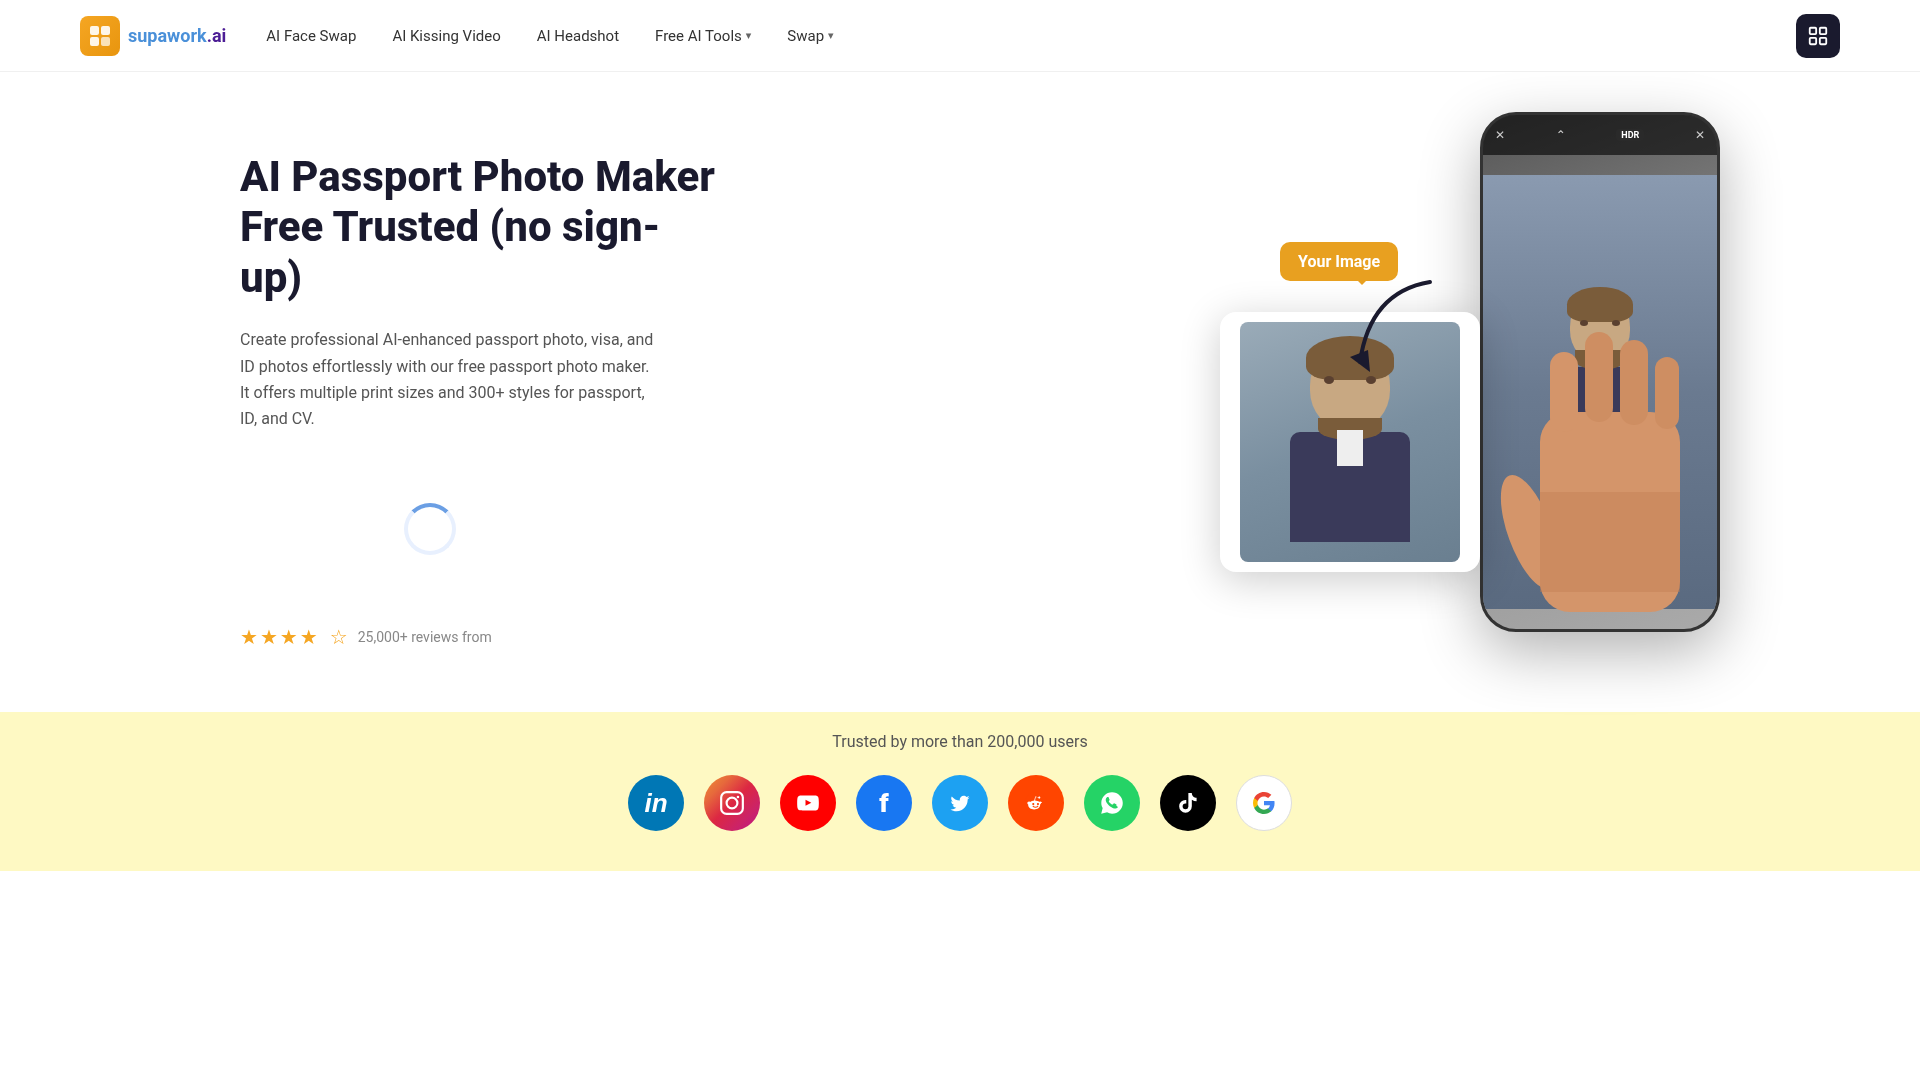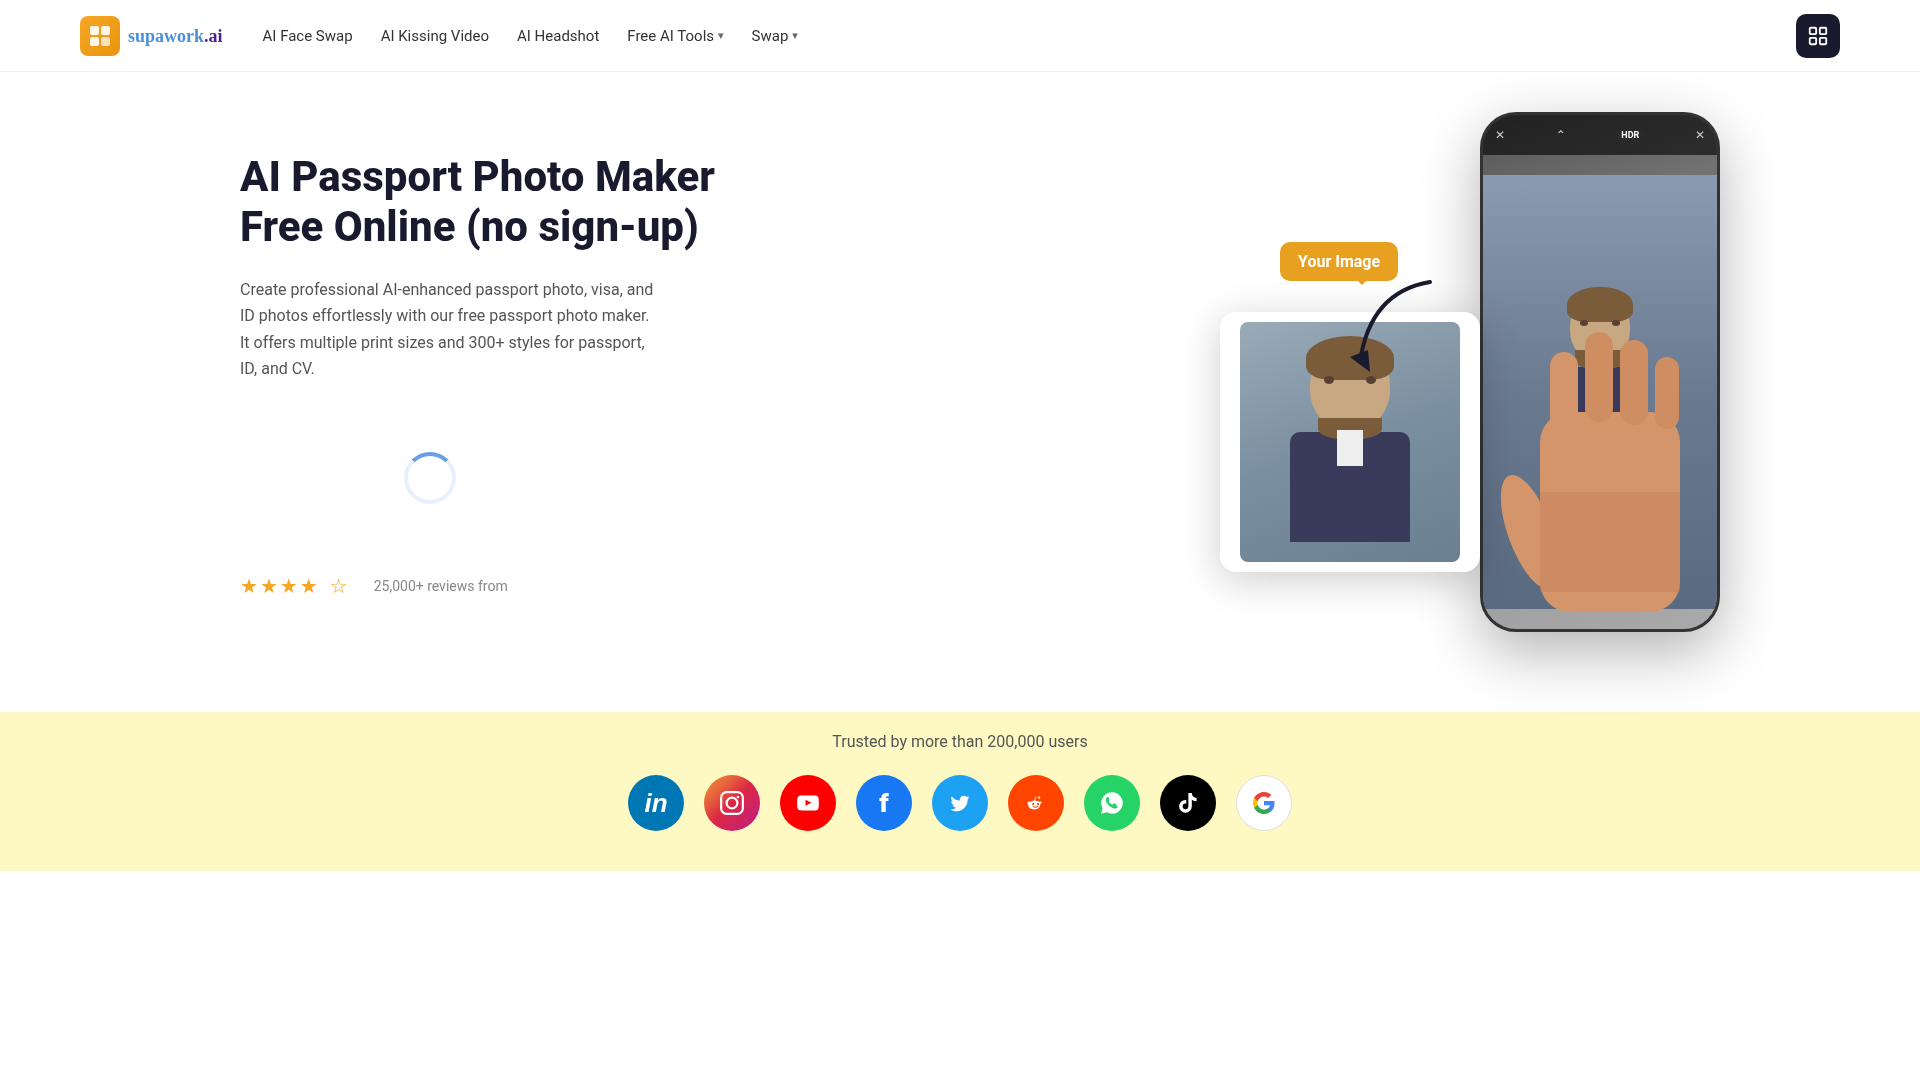--- a/index.html
+++ b/index.html
@@ -21,22 +21,22 @@
     .navbar-left { display: flex; align-items: center; gap: 40px; }
     .logo { display: flex; align-items: center; gap: 8px; text-decoration: none; }
     .logo-icon {
       width: 40px; height: 40px;
       background: linear-gradient(135deg, #f5a623, #e8950e);
       border-radius: 8px;
       display: flex; align-items: center; justify-content: center;
       font-size: 20px;
     }
     .logo-text { font-size: 18px; font-weight: 700; color: #1a1a2e; }
-    .logo-text span { color: #4a90d9; font-family: Liberation Serif, serif; }
-    .nav-links { display: flex; align-items: center; gap: 28px; }
+    .logo-text span { color: #4a90d9; }
+    .nav-links { display: flex; align-items: center; gap: 36px; }
     .nav-link {
       font-size: 15px;
       color: #333;
       text-decoration: none;
       cursor: pointer;
       display: flex; align-items: center; gap: 4px;
       white-space: nowrap;
     }
     .nav-link .chevron { font-size: 11px; color: #666; }
     .navbar-right { display: flex; align-items: center; }
@@ -93,21 +93,21 @@
       animation: spin 1s linear infinite;
     }
     @keyframes spin { to { transform: rotate(360deg); } }
 
     .reviews-row {
       display: flex;
       align-items: center;
       gap: 10px;
     }
     .stars { color: #f5a623; font-size: 20px; letter-spacing: 2px; }
-    .reviews-text { font-size: 14px; color: #888; margin-left: 16px; }
+    .reviews-text { font-size: 14px; color: #888; }
 
     
     .hero-right {
       flex: 0 0 500px;
       position: relative;
       height: 560px;
       margin-top: -20px;
     }
 
     
@@ -397,21 +397,21 @@
         <rect x="14" y="3" width="7" height="7" rx="1"></rect>
         <rect x="3" y="14" width="7" height="7" rx="1"></rect>
         <rect x="14" y="14" width="7" height="7" rx="1"></rect>
       </svg>
     </div>
   </div>
 </nav>
 
 <section class="hero">
   <div class="hero-left">
-    <h1 class="hero-title">AI Passport Photo Maker Free Online (no sign-up)</h1>
+    <h1 class="hero-title">AI Passport Photo Maker Free Trusted (no sign-up)</h1>
     <p class="hero-desc">Create professional AI-enhanced passport photo, visa, and ID photos effortlessly with our free passport photo maker. It offers multiple print sizes and 300+ styles for passport, ID, and CV.</p>
 
     <div class="hero-loader">
       <div class="spinner"></div>
     </div>
 
     <div class="reviews-row">
       <span class="stars">★★★★</span>
       <span style="color:#f5a623;font-size:20px;">☆</span>
       <span class="reviews-text">25,000+ reviews from</span>

